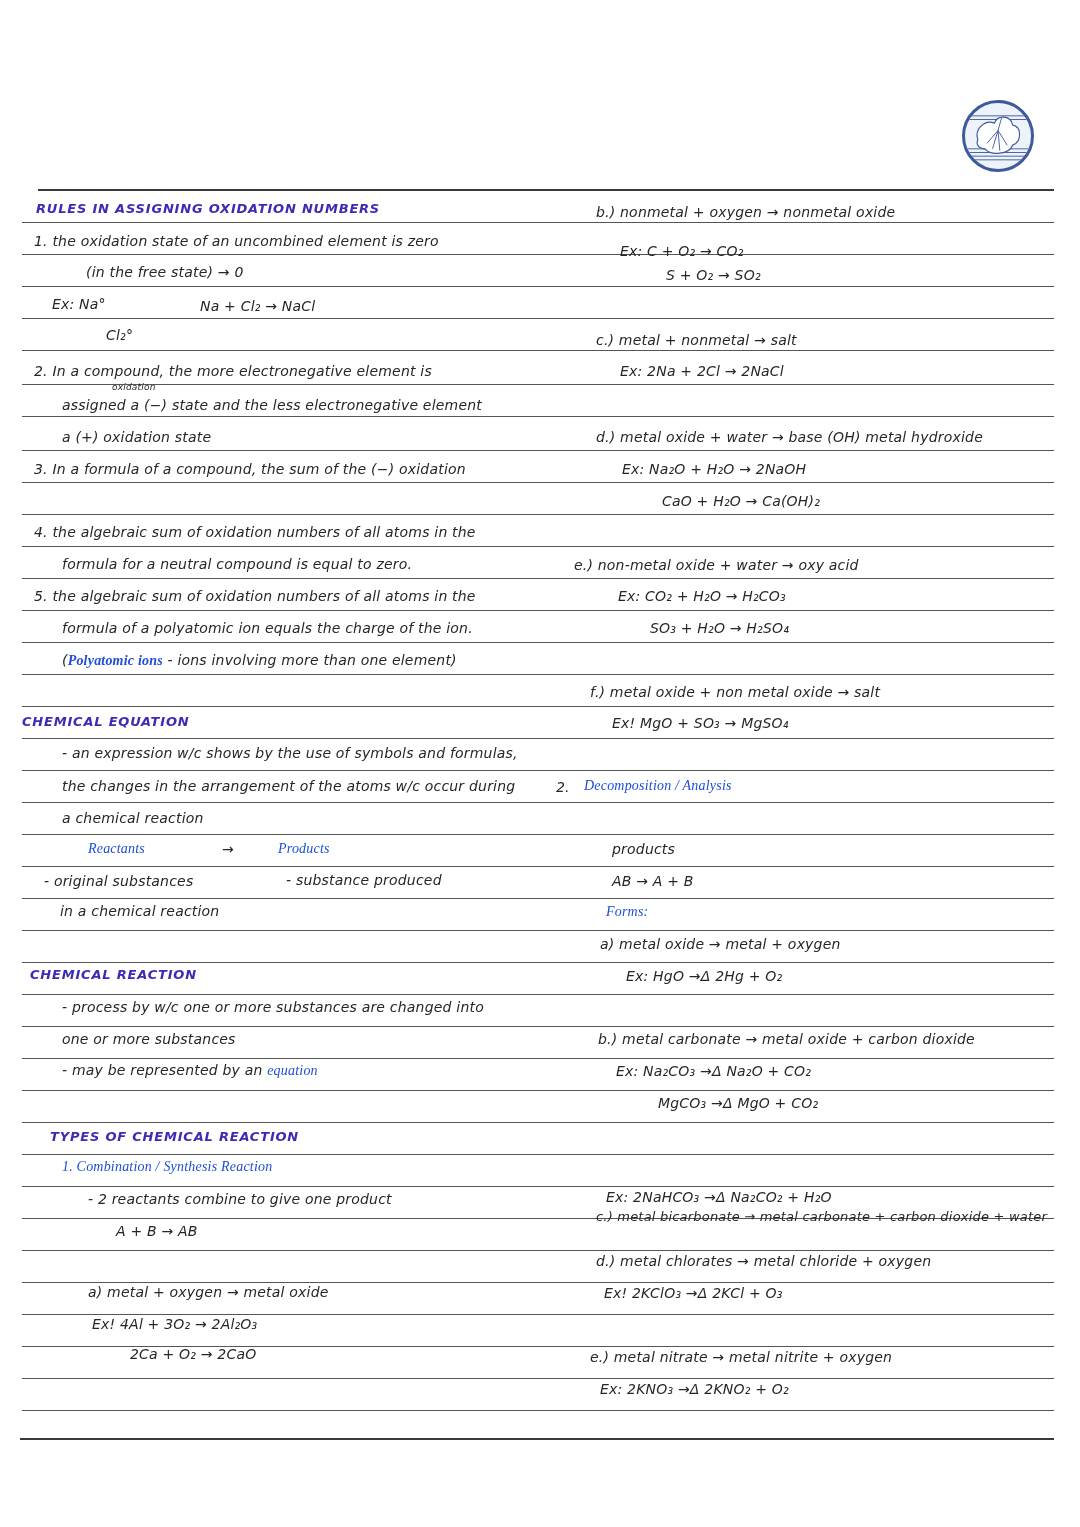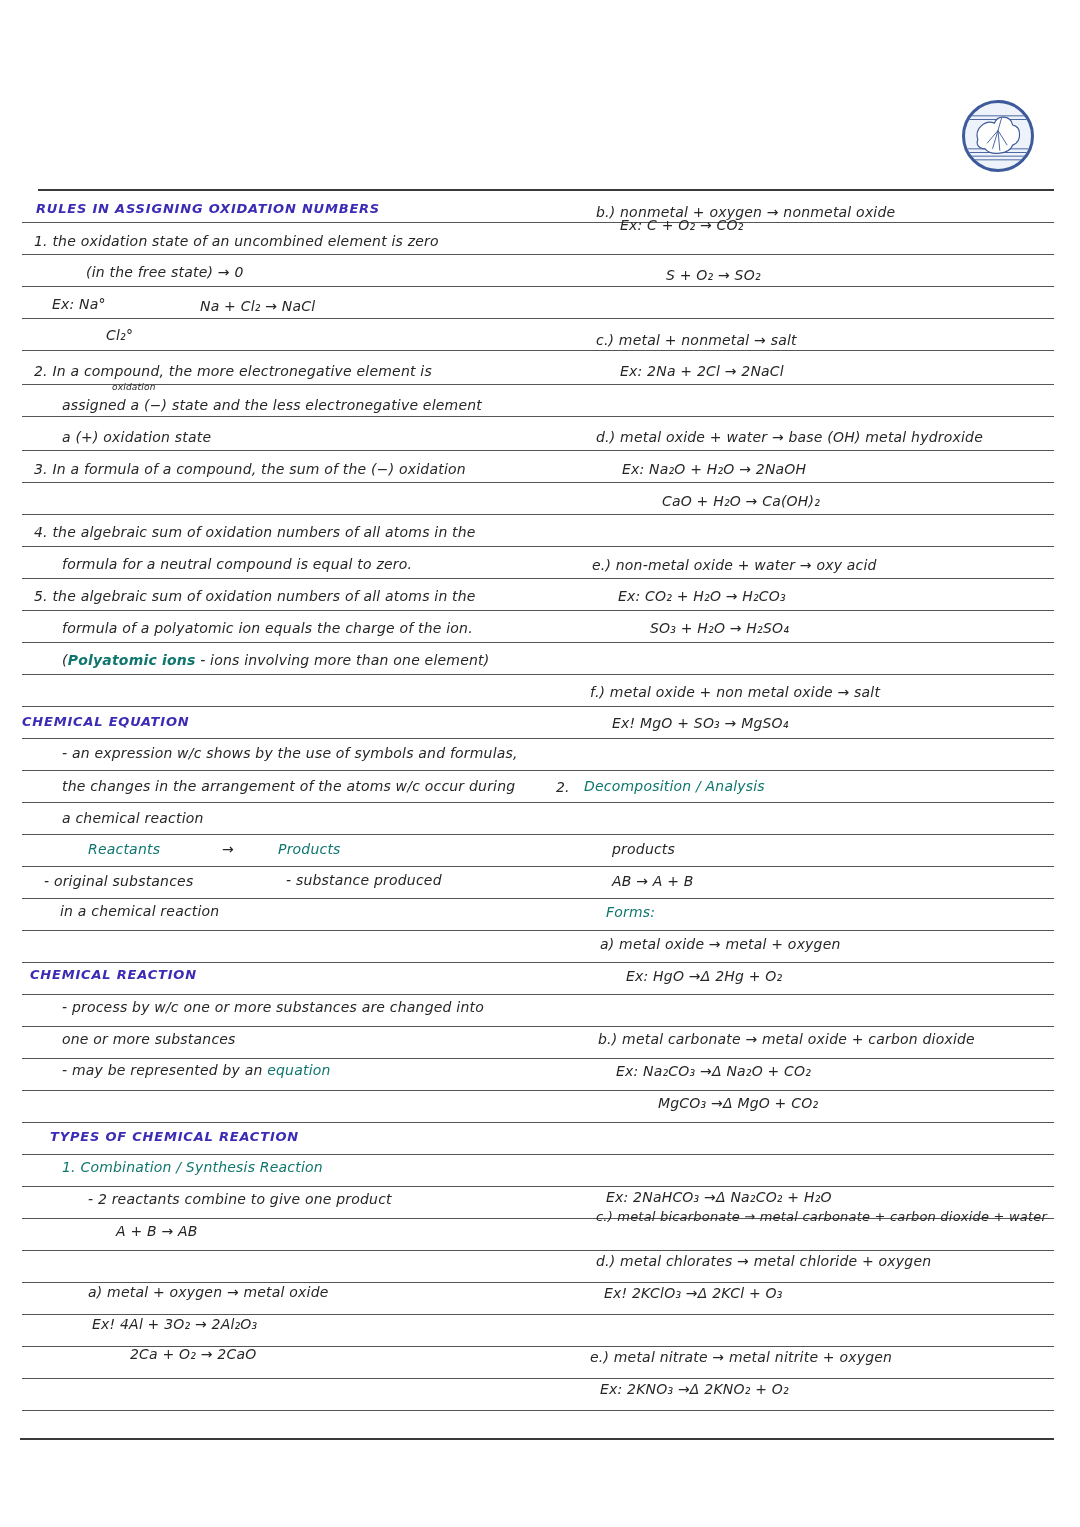--- a/index.html
+++ b/index.html
@@ -23,21 +23,21 @@
     position: absolute; left: 20px; top: 1438px; width: 1034px; height: 2px; background: #3a3a3a;
   }
   .rule {
     position: absolute; height: 1px; background: #555;
   }
   .line {
     position: absolute; font-size: 14px; font-style: italic; white-space: nowrap;
     letter-spacing: 0.2px; line-height: 18px; color: #262626;
   }
   .heading { color: #3b2bb5; font-weight: bold; font-size: 13px; letter-spacing: 0.8px; }
-  .purple { color: #0f766e; }
+  .purple { color: #1d4ed8; font-family: Liberation Serif, serif; }
 </style>
 </head>
 <body>
 
 <div class="page">
 
   <div class="logo">
     <svg viewBox="0 0 72 72">
       <g stroke="#3d5a9a" stroke-width="1" fill="none">
         <line x1="0" y1="50" x2="72" y2="50"></line>
@@ -141,28 +141,28 @@
 
   <div class="line heading" style="left:50px;top:1128px">TYPES OF CHEMICAL REACTION</div>
   <div class="line purple" style="left:62px;top:1158px">1. Combination / Synthesis Reaction</div>
   <div class="line" style="left:88px;top:1190px">- 2 reactants combine to give one product</div>
   <div class="line" style="left:116px;top:1222px">A   + B → AB</div>
   <div class="line" style="left:88px;top:1283px">a) metal + oxygen → metal oxide</div>
   <div class="line" style="left:92px;top:1315px">Ex!  4Al + 3O₂ → 2Al₂O₃</div>
   <div class="line" style="left:130px;top:1345px">2Ca +  O₂ → 2CaO</div>
 
   <div class="line" style="left:596px;top:203px">b.) nonmetal + oxygen → nonmetal oxide</div>
-  <div class="line" style="left:620px;top:216px">Ex:  C + O₂ → CO₂</div>
+  <div class="line" style="left:620px;top:242px">Ex:  C + O₂ → CO₂</div>
   <div class="line" style="left:666px;top:266px">S + O₂ → SO₂</div>
   <div class="line" style="left:596px;top:331px">c.) metal + nonmetal → salt</div>
   <div class="line" style="left:620px;top:362px">Ex:  2Na + 2Cl → 2NaCl</div>
   <div class="line" style="left:596px;top:428px">d.) metal oxide + water → base (OH) metal hydroxide</div>
   <div class="line" style="left:622px;top:460px">Ex:  Na₂O + H₂O → 2NaOH</div>
   <div class="line" style="left:662px;top:492px">CaO + H₂O → Ca(OH)₂</div>
-  <div class="line" style="left:592px;top:556px">e.) non-metal oxide + water → oxy acid</div>
+  <div class="line" style="left:574px;top:556px">e.) non-metal oxide + water → oxy acid</div>
   <div class="line" style="left:618px;top:587px">Ex:  CO₂ + H₂O → H₂CO₃</div>
   <div class="line" style="left:650px;top:619px">SO₃ + H₂O → H₂SO₄</div>
   <div class="line" style="left:590px;top:683px">f.) metal oxide + non metal oxide → salt</div>
   <div class="line" style="left:612px;top:714px">Ex!  MgO + SO₃ → MgSO₄</div>
 
   <div class="line" style="left:556px;top:778px">2.</div>
   <div class="line purple" style="left:584px;top:777px">Decomposition / Analysis</div>
   <div class="line" style="left:612px;top:840px">products</div>
   <div class="line" style="left:612px;top:872px">AB → A + B</div>
   <div class="line purple" style="left:606px;top:903px">Forms:</div>

